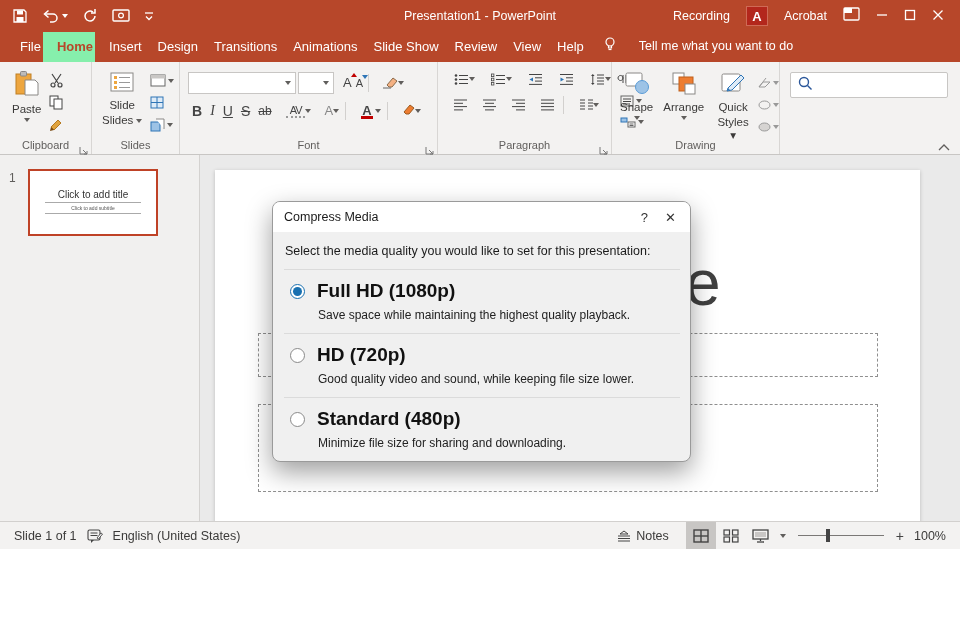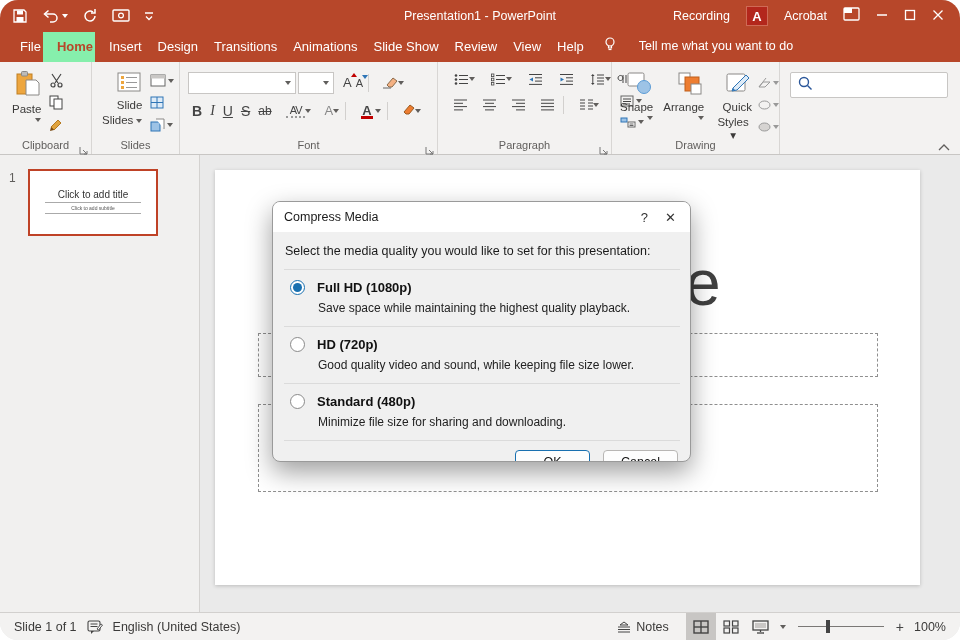--- a/index.html
+++ b/index.html
@@ -1,18 +1,18 @@
 <!DOCTYPE html>
 <html><head>
 <meta charset="utf-8">
 <style>
   * { margin:0; padding:0; box-sizing:border-box; }
   html,body { width:960px; height:640px; background:#fff; }
   body { font-family:"Liberation Sans", sans-serif; color:#3b3a39; }
-  .app { position:relative; width:960px; height:640px; overflow:hidden; background:#EAEAEA;border-radius:18px; }
+  .app { position:relative; width:960px; height:549px; overflow:hidden; background:#EAEAEA; }
 
   
   .titlebar { position:absolute; top:0; left:0; width:960px; height:32px; background:#B7472A; display:flex; align-items:center; }
   .qat { display:flex; align-items:center; gap:14px; margin-left:12px; }
   .qat svg { display:block; }
   .tb-title { position:absolute; left:0; right:0; text-align:center; color:#fff; font-size:12.5px; pointer-events:none; }
   .tb-right { position:absolute; right:0; top:0; height:32px; display:flex; align-items:center; gap:16px; padding-right:16px; }
   .tb-right .txt { color:#fff; font-size:12.5px; }
   .acrobat-badge { width:22px; height:20px; background:#B3271C; border:1px solid #cf6a56; color:#fff; font-size:13px; font-weight:bold; display:flex; align-items:center; justify-content:center; }
 
@@ -21,21 +21,21 @@
   .tabs { display:flex; align-items:flex-end; height:30px; margin-left:6px; }
   .tab { color:#fff; font-size:13px; padding:7px 2px 8px 14px; cursor:default; }
   .tab.active { background:#86efac; color:#B7472A; font-weight:bold; }
   .tellme { display:flex; align-items:center; gap:23px; color:#fff; font-size:12.5px; margin-left:18px; padding-bottom:8px; }
 
   
   .ribbon { position:absolute; top:62px; left:0; width:960px; height:93px; background:#F3F2F1; border-bottom:1px solid #C8C6C4; display:flex; }
   .group { position:relative; height:100%; border-right:1px solid #D8D6D4; padding-top:7px; }
   .group-label { position:absolute; bottom:3px; left:0; right:0; text-align:center; font-size:11px; color:#605E5C; }
   .launcher { position:absolute; bottom:4px; right:3px; width:9px; height:9px; }
-  .bigbtn { display:flex; flex-direction:column; align-items:flex-end; justify-content:flex-start; gap:2px; font-size:11.5px; color:#3b3a39; padding:2px 4px; }
+  .bigbtn { display:flex; flex-direction:column; align-items:center; justify-content:flex-start; gap:2px; font-size:11.5px; color:#3b3a39; padding:2px 4px; }
   .bigbtn .lbl { line-height:13px; text-align:center; }
   .caret { width:0; height:0; border-left:3px solid transparent; border-right:3px solid transparent; border-top:4px solid #605E5C; display:inline-block; }
   .minirow { display:flex; align-items:center; gap:2px; height:19px; }
   .vsep { width:1px; height:18px; background:#D2D0CE; margin:0 3px; }
   .glyphbtn { font-size:13px; color:#444; padding:0 3px; display:flex; align-items:center; gap:0;margin-left:7px; }
 
   .g-clipboard { width:92px; display:flex; gap:4px; padding-left:8px; }
   .g-slides { width:88px; display:flex; gap:4px; padding-left:6px; }
   .g-font { width:258px; padding-left:8px; }
   .g-paragraph { width:174px; padding-left:6px; display:flex; }
@@ -101,21 +101,21 @@
   .dlg-help { font-size:13px; color:#333; padding:0 14px; }
   .dlg-close { font-size:13px; color:#333; padding:0 3px; }
   .dlg-body { padding:12px 10px 0 11px; }
   .dlg-instr { font-size:12.5px; color:#1a1a1a; padding-left:1px; }
   .dlg-sep { height:1px; background:#DBDBDB; margin:11px 0 0 0; }
   .opt { padding:10px 0 0 6px; }
   .opt-row { display:flex; align-items:center; gap:12px; }
   .radio { width:15px; height:15px; border-radius:50%; background:#fff; border:1px solid #8a8a8a; position:relative; flex:none; }
   .radio.sel { border:1px solid #1970b0; }
   .radio.sel::after { content:""; position:absolute; left:2px; top:2px; width:9px; height:9px; border-radius:50%; background:#1970b0; }
-  .opt-label { font-size:13px; font-weight:bold; color:#111; }
+  .opt-label { font-size:19px; font-weight:bold; color:#111; }
   .opt-desc { font-size:12px; color:#222; margin:6px 0 0 28px; }
   .dlg-buttons { display:flex; justify-content:flex-end; gap:13px; padding:9px 2px 0 0; }
   .btn { width:75px; height:23px; font-size:12.5px; display:flex; align-items:center; justify-content:center; background:#FDFDFD; border:1px solid #B8B6B4; border-radius:4px; color:#111; }
   .btn.primary { border:1px solid #1970b0; }
 
   svg { overflow:visible; }
 </style>
 </head>
 <body>
 

